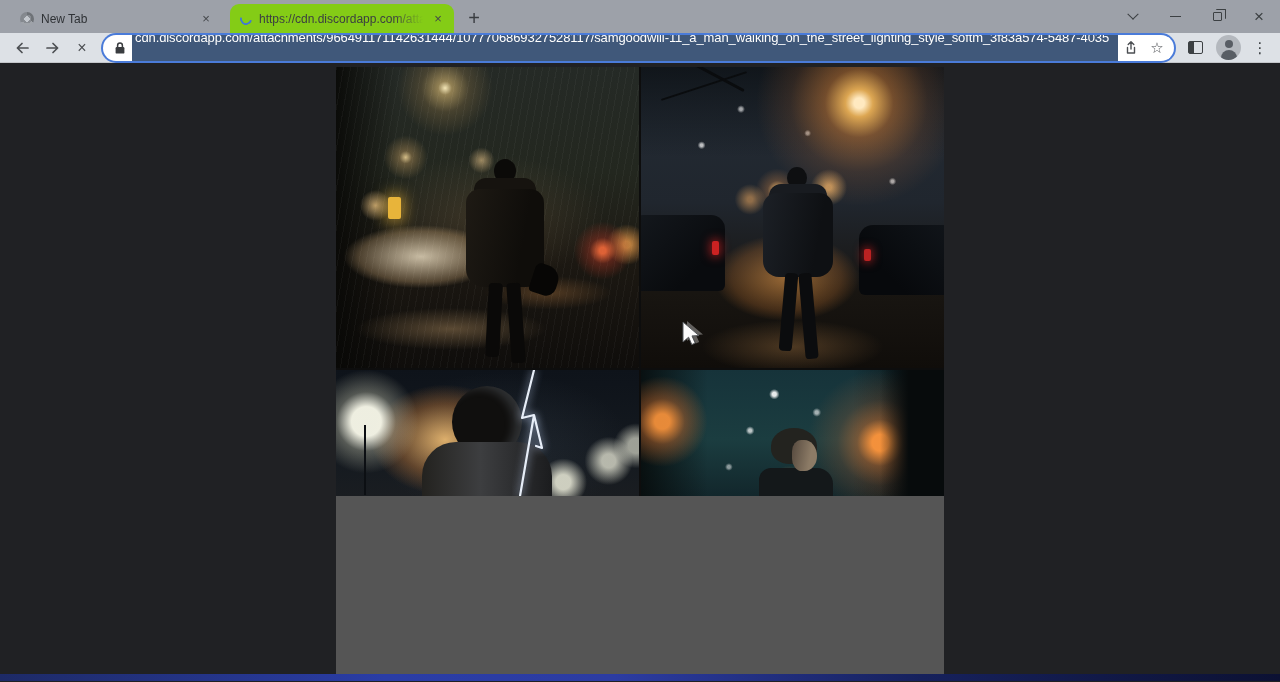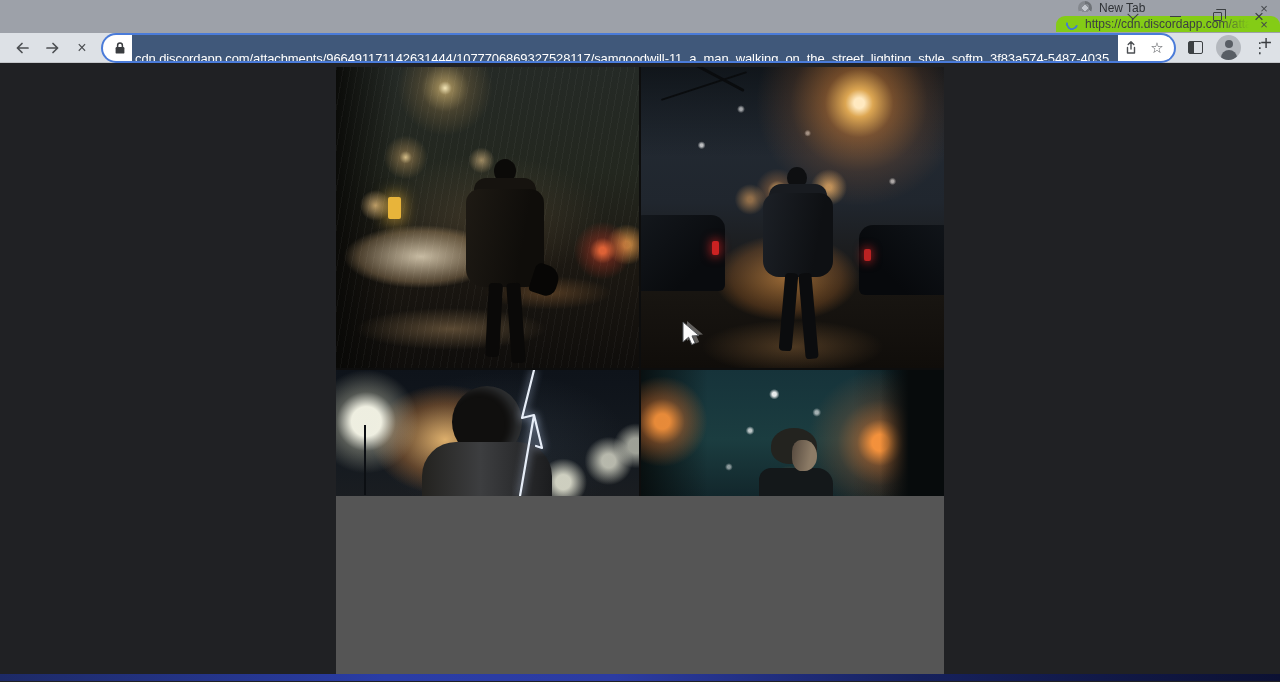--- a/index.html
+++ b/index.html
@@ -1,20 +1,20 @@
 <!DOCTYPE html>
 <html><head>
 <meta charset="utf-8">
 <style>
   * { box-sizing: border-box; margin: 0; padding: 0; }
   html,body { width:1280px; height:682px; overflow:hidden; background:#202124;
               font-family:"Liberation Sans","DejaVu Sans",sans-serif; }
 
   
-  .tabstrip { position:relative; height:33px; background:#9da1a9; display:flex; align-items:flex-end; padding-left:10px;flex-direction:column; }
+  .tabstrip { position:relative; height:33px; background:#9da1a9; display:flex; align-items:flex-end; padding-left:10px; }
   .tab { height:29px; display:flex; align-items:center; gap:7px; padding:0 8px 0 10px; font-size:12px; color:#2f3236; }
   .tab.inactive { width:212px; }
   .tab.active  { width:224px; background:#84cc16; border-radius:9px 9px 0 0; margin-left:8px; color:#3b3e42; }
   .tab-title { flex:1; white-space:nowrap; overflow:hidden;
                -webkit-mask-image:linear-gradient(90deg,#000 82%,transparent);
                mask-image:linear-gradient(90deg,#000 82%,transparent); }
   .tab-close { width:16px; height:16px; border-radius:50%; display:flex; align-items:center; justify-content:center;
                font-size:13px; color:#44474b; flex:0 0 auto; }
   .chrome-logo { width:14px; height:14px; border-radius:50%; flex:0 0 auto;
     background: radial-gradient(circle at 50% 50%, #c3c7cd 0 26%, #888c92 27% 44%, transparent 45%),
@@ -36,21 +36,21 @@
 
   
   .toolbar { height:30px; background:#dde1e6; border-bottom:1px solid #c3c6ca;
              display:flex; align-items:center; padding:0 8px; gap:2px; }
   .nav-btn { width:28px; height:28px; display:flex; align-items:center; justify-content:center; color:#53565a; flex:0 0 auto; }
   .stop-glyph { font-size:16px; color:#4c4f53; }
   .omnibox { flex:1; height:26px; margin:0 5px; background:#fff; border-radius:14px;
              box-shadow:0 0 0 2px #4a7bd9; display:flex; align-items:center;
              padding:0 4px 0 11px; overflow:hidden; }
   .lock { flex:0 0 auto; margin-right:6px; }
-  .url-box { flex:1; height:36px; background:#40587a; display:flex; align-items:flex-end;
+  .url-box { flex:1; height:36px; background:#40587a; display:flex; align-items:flex-start;
              overflow:hidden; padding:0 3px; }
   .url-text { white-space:nowrap; font-size:13px; color:#fff; letter-spacing:-.1px; }
   .box-icon { width:26px; height:22px; display:flex; align-items:center; justify-content:center; flex:0 0 auto; background:#fff; }
   .star-glyph { font-size:15px; color:#4c4f53; }
   .sidepanel { width:15px; height:13px; border:1.6px solid #3c4043; border-radius:2px;
                background:linear-gradient(90deg,#3c4043 0 5px,transparent 5px); }
   .avatar { width:25px; height:25px; border-radius:50%; background:#b4b8be; position:relative; overflow:hidden; margin:0 5px; flex:0 0 auto; }
   .avatar::before { content:""; position:absolute; left:8.5px; top:5px; width:8px; height:8px; border-radius:50%; background:#585d64; }
   .avatar::after  { content:""; position:absolute; left:4.5px; top:14.5px; width:16px; height:10px; border-radius:8px 8px 0 0; background:#585d64; }
   .menu-dots { width:24px; text-align:center; font-size:15px; color:#3c4043; letter-spacing:0; }

